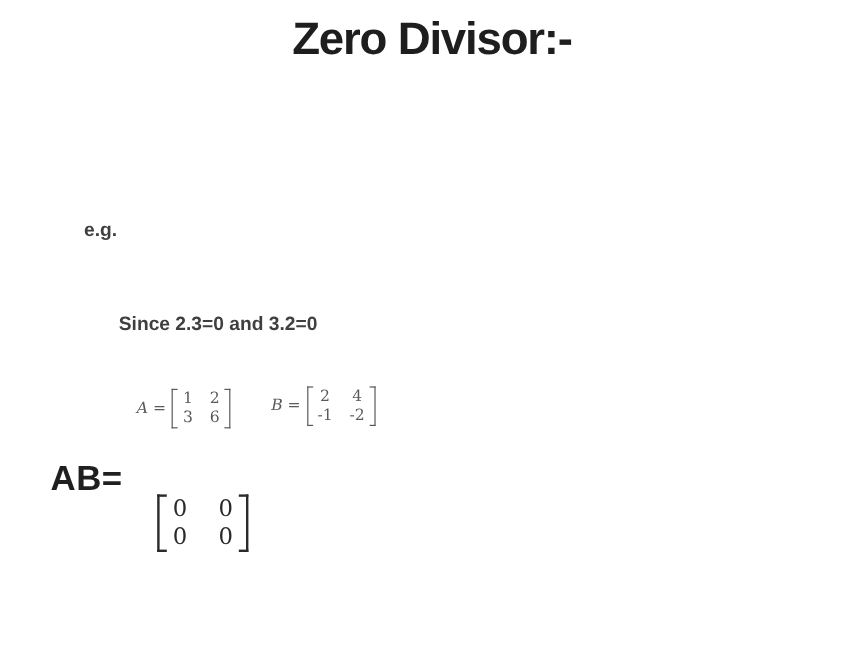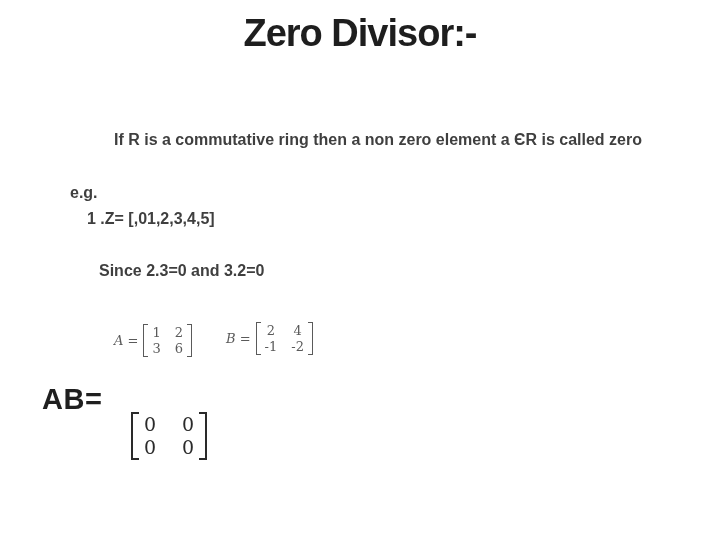--- a/index.html
+++ b/index.html
@@ -102,24 +102,22 @@
     line-height: 21px;
   }
 </style>
 </head>
 <body>
 
 <div class="slide">
 
   <h1 class="title">Zero Divisor:-</h1>
 
-  <div class="bodytext def1">If R is a commutative ring then a non zero element a ЄR is called zero</div>
 
   <div class="bodytext eg">e.g.</div>
-  <div class="bodytext ex0">1 .Z= [,01,2,3,4,5]</div>
   <div class="bodytext ex2">Since 2.3=0 and 3.2=0</div>
 
   <div class="mx-group mx-a">
     <span class="mx-label">A =</span>
     <span class="mx">
       <span class="mx-open"></span>
       <span class="mx-cells">
         <span>1</span>
         <span>2</span>
         <span>3</span>

